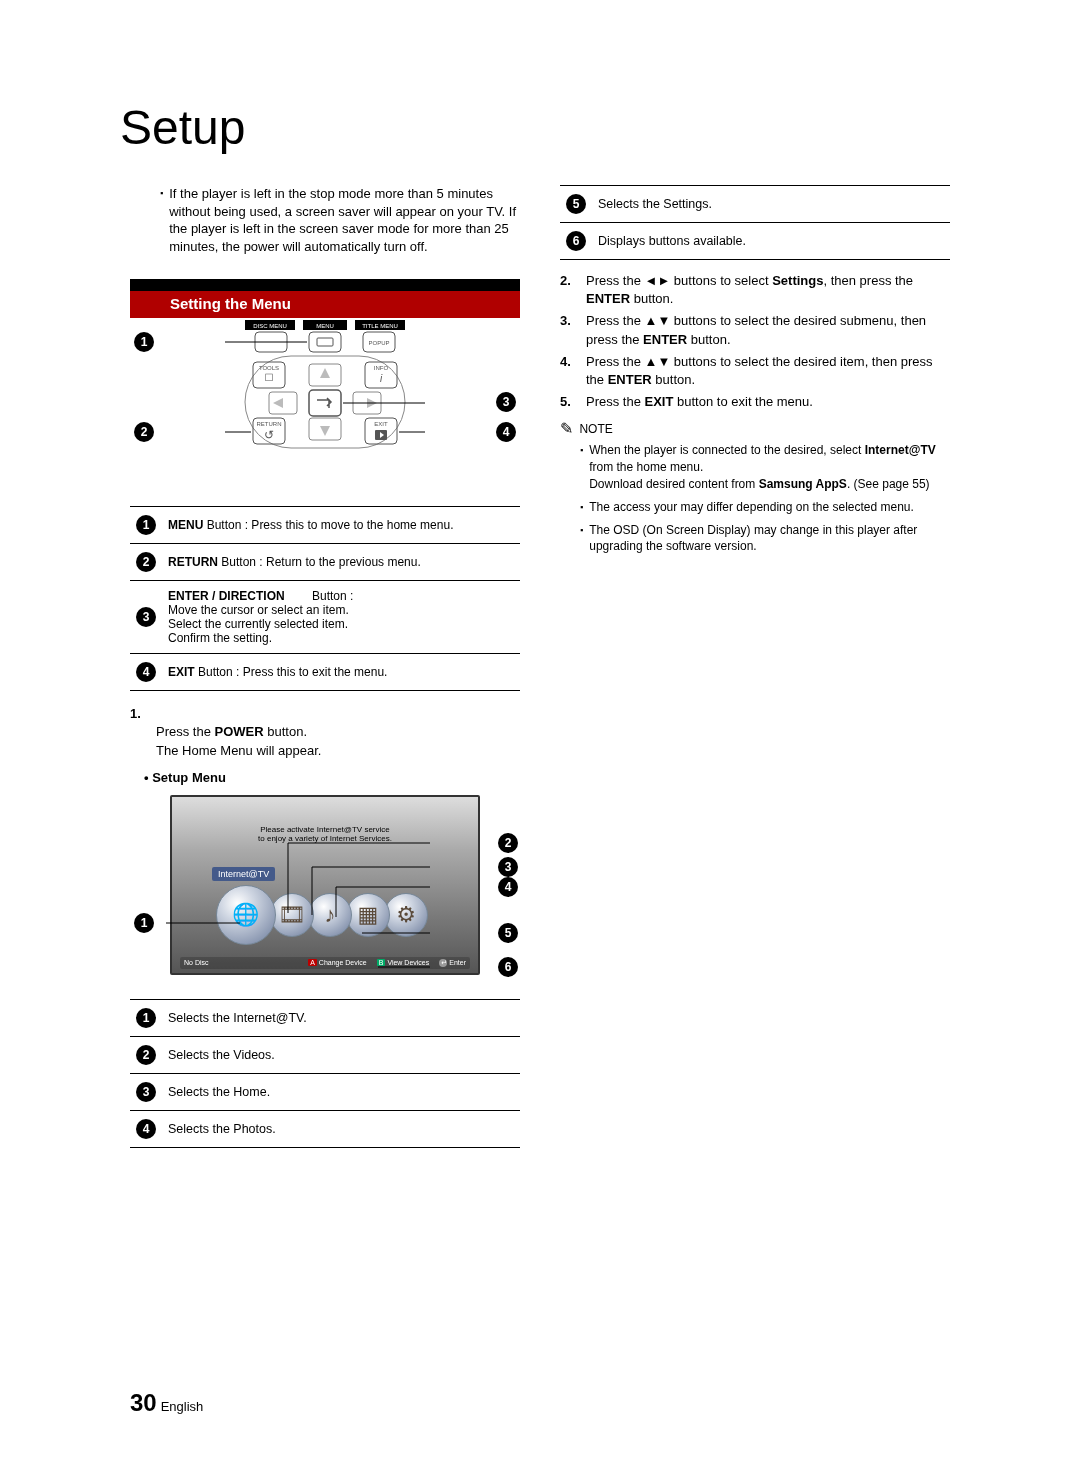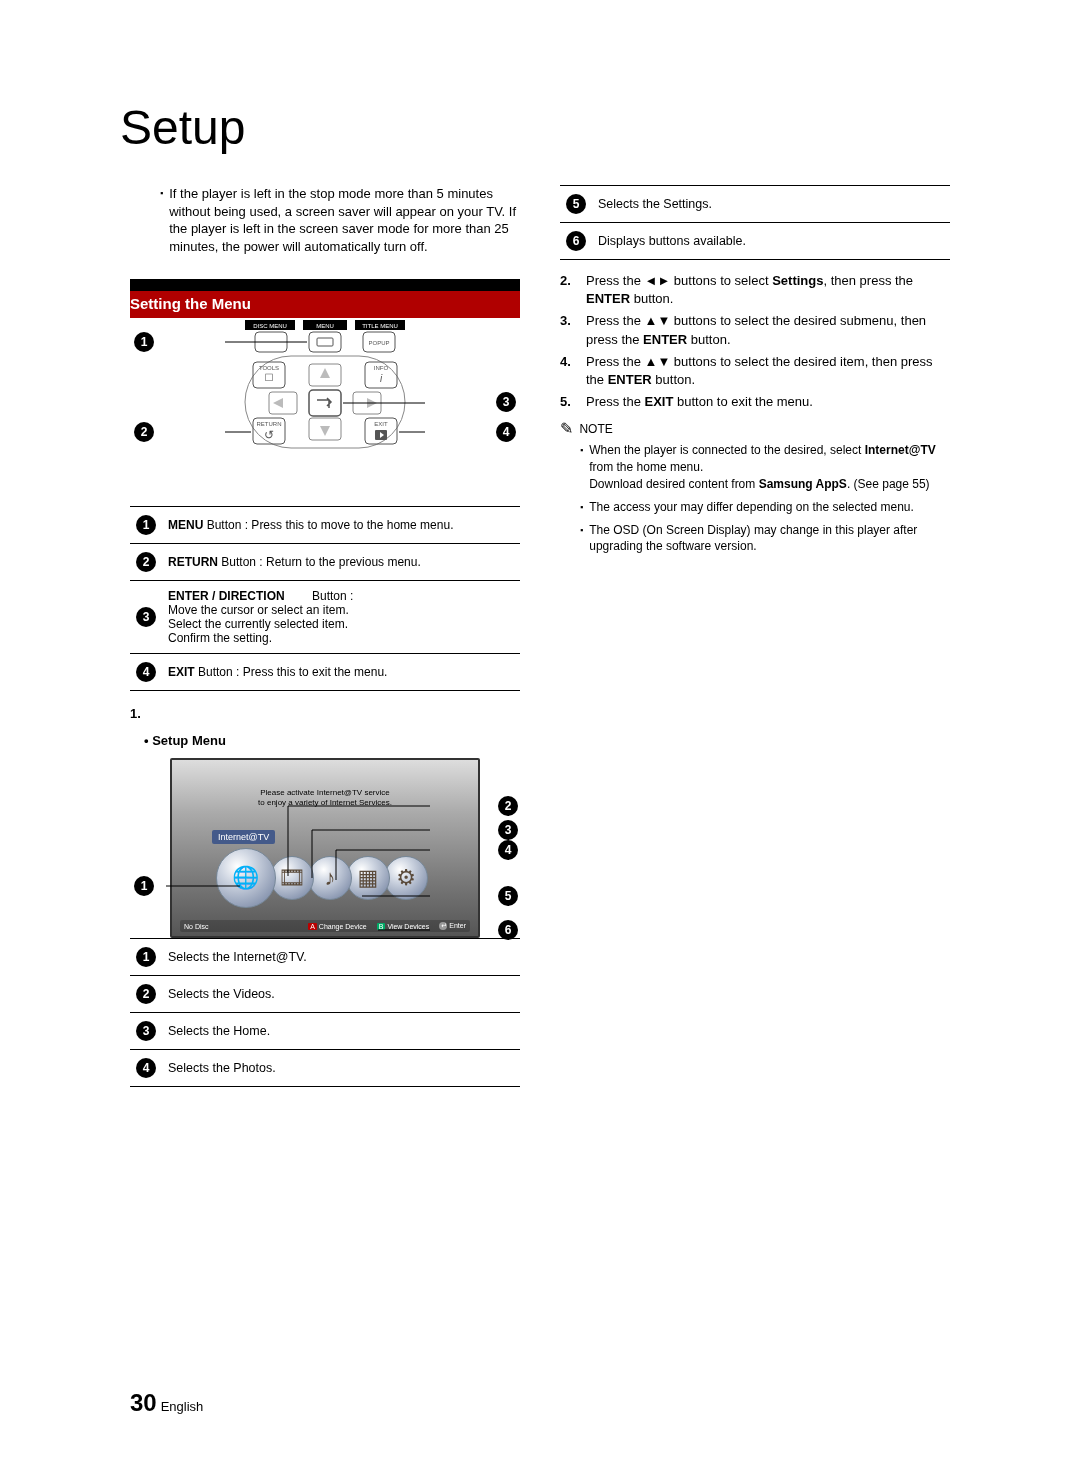--- a/index.html
+++ b/index.html
@@ -65,21 +65,21 @@
     border-bottom: 1px solid #000;
     padding: 8px 6px;
     vertical-align: middle;
   }
   table.legend td.num { width: 28px; text-align:center; }
   .step-list { margin-left: 0; }
   .step { display:flex; gap:8px; margin-bottom:4px; line-height:1.4; }
   .step-num { font-weight:bold; min-width:18px; }
   .bold { font-weight:bold; }
   .home-menu-label { font-weight:bold; margin: 10px 0 10px 14px; }
-  .home-menu-wrap { position:relative; padding:0 40px; }
+  .home-menu-wrap { position:relative; padding:0 40px; margin-bottom:24px; }
   .hm-box {
     border: 2px solid #333;
     background: linear-gradient(to bottom, #ddd 0%, #aaa 30%, #777 70%, #555 100%);
     height: 180px;
     position: relative;
     border-radius: 2px;
   }
   .hm-msg {
     position:absolute; top:28px; left:0; right:0;
     text-align:center; font-size:8px; color:#000;
@@ -146,21 +146,21 @@
 
   <div class="col">
 
     <div class="top-note">
       <span class="bullet-sq">▪</span>
       <span>If the player is left in the stop mode more than 5 minutes without being used, a screen saver will appear on your TV. If the player is left in the screen saver mode for more than 25 minutes, the power will automatically turn off.</span>
     </div>
 
     <div style="background:#000;">
       <div class="section-bar-inner">
-        <span style="color:#fff;font-weight:bold;font-size:15px;">Setting the Menu</span>
+        <span style="color:#fff;font-weight:bold;font-size:15px;padding-left:40px;">Setting the Menu</span>
       </div>
     </div>
 
     <div class="remote-diagram-wrap">
       <svg class="remote-svg" width="200" height="160" viewBox="0 0 200 160">
 
         <rect x="20" y="2" width="50" height="10" fill="#000"></rect>
         <text x="45" y="10" fill="#fff" font-size="6" text-anchor="middle">DISC MENU</text>
         <rect x="78" y="2" width="44" height="10" fill="#000"></rect>
         <text x="100" y="10" fill="#fff" font-size="6" text-anchor="middle">MENU</text>
@@ -232,20 +232,24 @@
           </tr>
       <tr>
             <td class="num"><span class="callout-badge">4</span></td>
           <td><span class="bold">EXIT</span><span> Button : Press this to exit the menu.</span></td>
           </tr>
     </tbody>
       </table>
 
     <div class="step">
       <span class="step-num">1.</span>
+      <span style="white-space:pre-line;">
+        <span>Press the </span><span class="bold">POWER</span><span> button.
+The Home Menu will appear.</span>
+      </span>
     </div>
 
     <div class="home-menu-label">• Setup Menu</div>
 
     <div class="home-menu-wrap">
       <div class="hm-box">
         <div class="hm-msg">
           <div>Please activate Internet@TV service</div>
           <div>to enjoy a variety of Internet Services.</div>
         </div>

